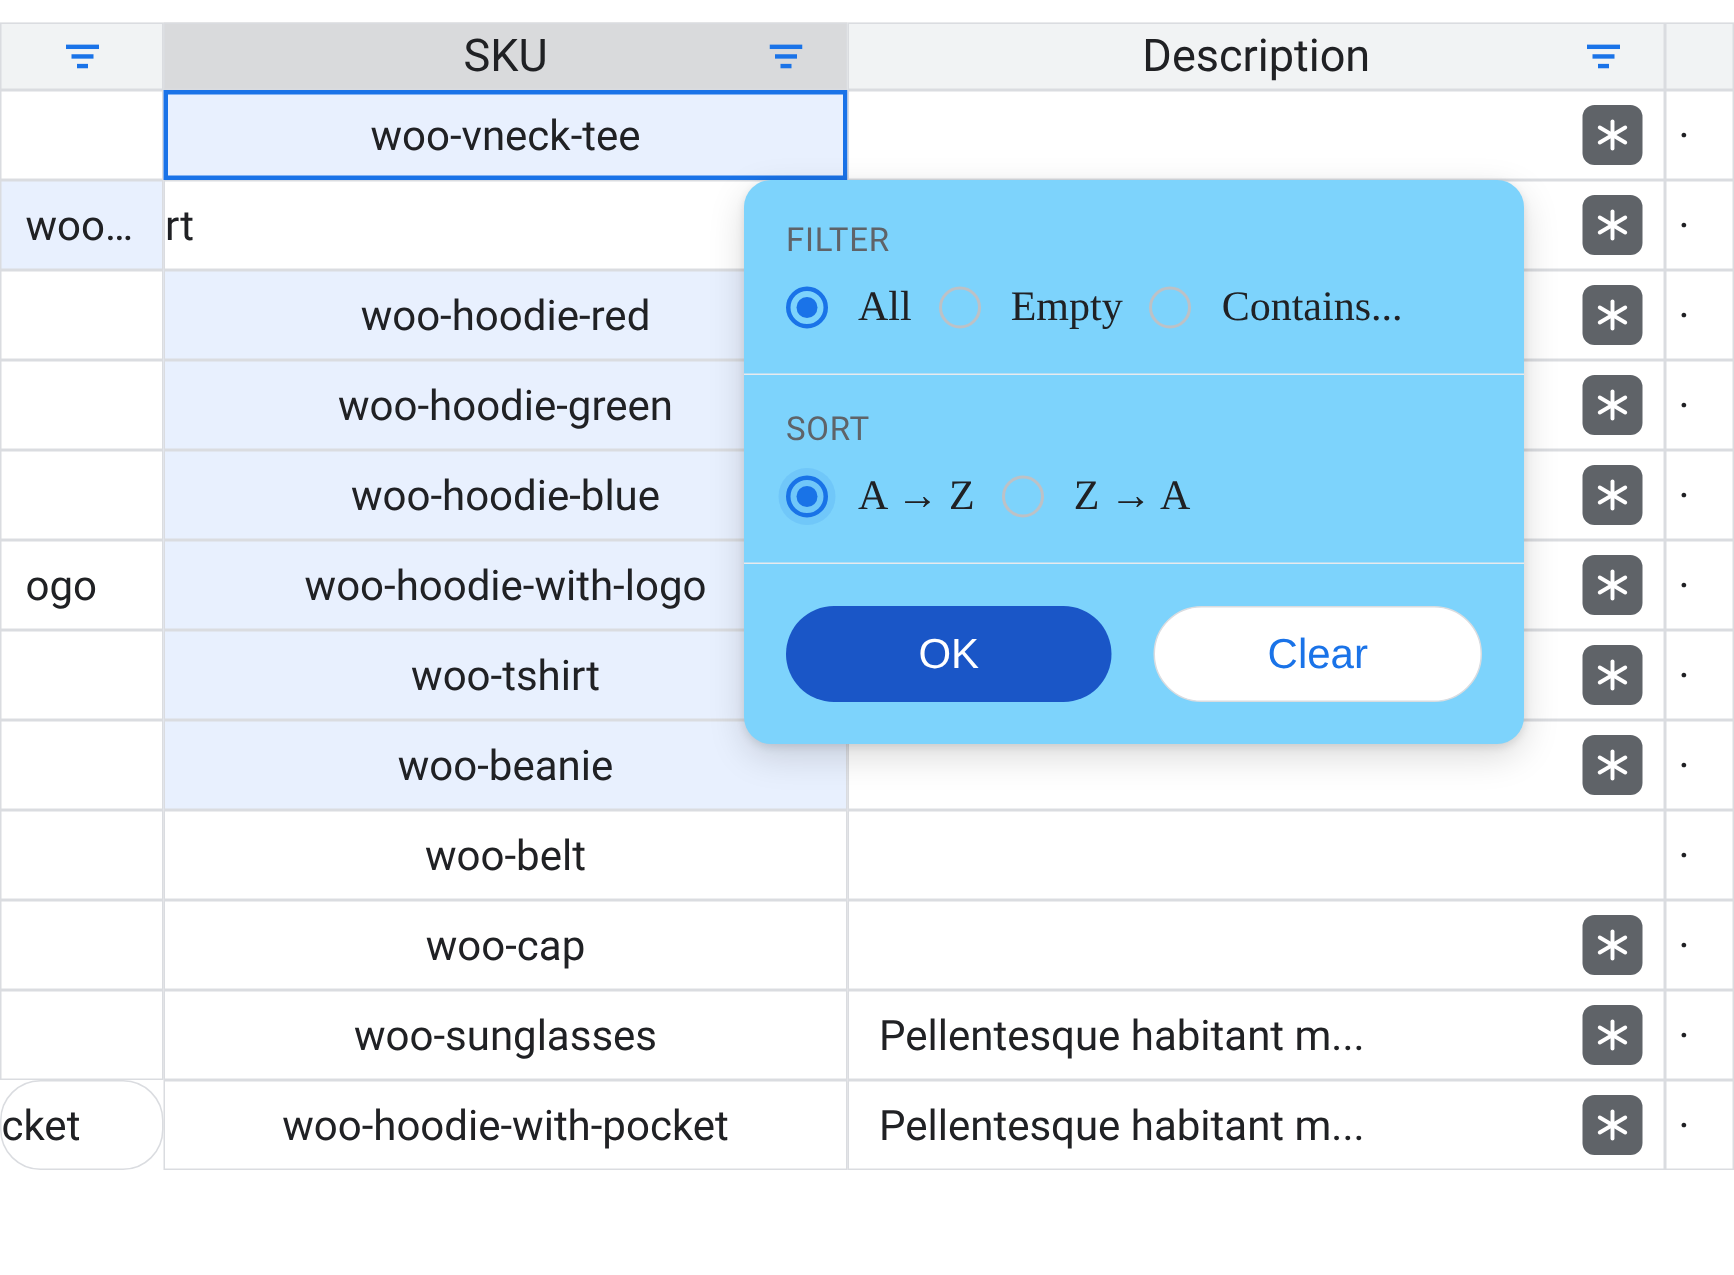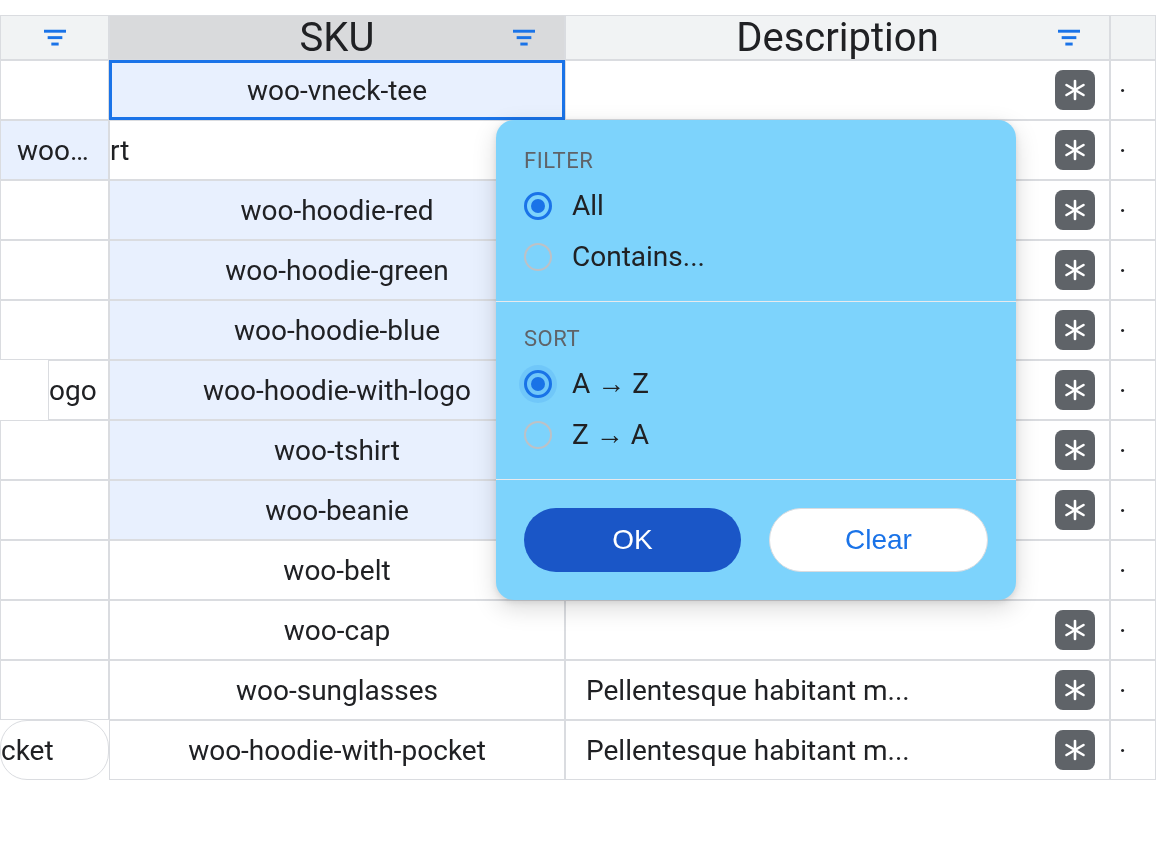--- a/index.html
+++ b/index.html
@@ -21,21 +21,21 @@
   }
 
   .header-cell {
     background: #f1f3f4;
     border: 1px solid #dadce0;
     display: flex;
     align-items: center;
     justify-content: center;
     position: relative;
     font-weight: 400;
-    font-size: 40px;
+    font-size: 30px;
     color: #202124;
     margin-top: 15px;
   }
   .header-cell.active {
     background: #d9dadc;
   }
   .header-cell .label {
     flex: 1;
     text-align: center;
   }
@@ -114,21 +114,21 @@
     box-shadow: 0 2px 6px rgba(0,0,0,0.1), 0 8px 24px rgba(0,0,0,0.15);
     padding: 28px 28px 28px 28px;
     z-index: 100;
   }
   .popover-section-title {
     font-size: 22px;
     color: #5f6368;
     letter-spacing: 0.5px;
     margin-bottom: 16px;
   }
-  .radio-group { display: flex; flex-direction: column; gap: 18px; margin-bottom: 28px; }
+  .radio-group { display: flex; flex-direction: row; gap: 18px; margin-bottom: 28px; font-family: Liberation Serif, serif; }
   .radio-item {
     display: flex;
     align-items: center;
     gap: 20px;
     font-size: 28px;
     color: #202124;
     cursor: pointer;
   }
   .radio-outer {
     width: 28px;
@@ -316,21 +316,21 @@
         <svg viewBox="0 0 24 24">
           <g stroke="#fff" stroke-width="2.6" stroke-linecap="round">
             <line x1="12" y1="3" x2="12" y2="21"></line>
             <line x1="3.5" y1="7" x2="20.5" y2="17"></line>
             <line x1="3.5" y1="17" x2="20.5" y2="7"></line>
           </g>
         </svg>
       </span>
     </div>
     <div class="edge-cell" style="color: rgb(32, 33, 36);">·</div>
-    <div class="data-cell left" style="justify-content: flex-start; padding-right: 10px; padding-left: 0px; text-align: left; margin-left: 48px;">ogo</div>
+    <div class="data-cell left" style="justify-content: flex-start; padding-right: 10px; padding-left: 16px; text-align: left;">ogo</div>
     <div class="data-cell sel">
       <span class="truncated">woo-hoodie-with-logo</span>
     </div>
     <div class="desc-cell">
       <span class="flex-space"></span>
       <span class="asterisk-badge">
         <svg viewBox="0 0 24 24">
           <g stroke="#fff" stroke-width="2.6" stroke-linecap="round">
             <line x1="12" y1="3" x2="12" y2="21"></line>
             <line x1="3.5" y1="7" x2="20.5" y2="17"></line>
@@ -436,20 +436,24 @@
   </div>
 
 <div class="popover">
   <div class="popover-section-title">FILTER</div>
   <div class="radio-group" id="filter-radios">
       <div class="radio-item">
         <span class="radio-outer checked">
           <span class="radio-inner"></span>
         </span>
         <span>All</span>
+      </div>
+      <div class="radio-item">
+        <span class="radio-outer"></span>
+        <span>Empty</span>
       </div>
       <div class="radio-item">
         <span class="radio-outer"></span>
         <span>Contains...</span>
       </div>
     </div>
 
   <div class="divider"></div>
 
   <div class="popover-section-title">SORT</div>

